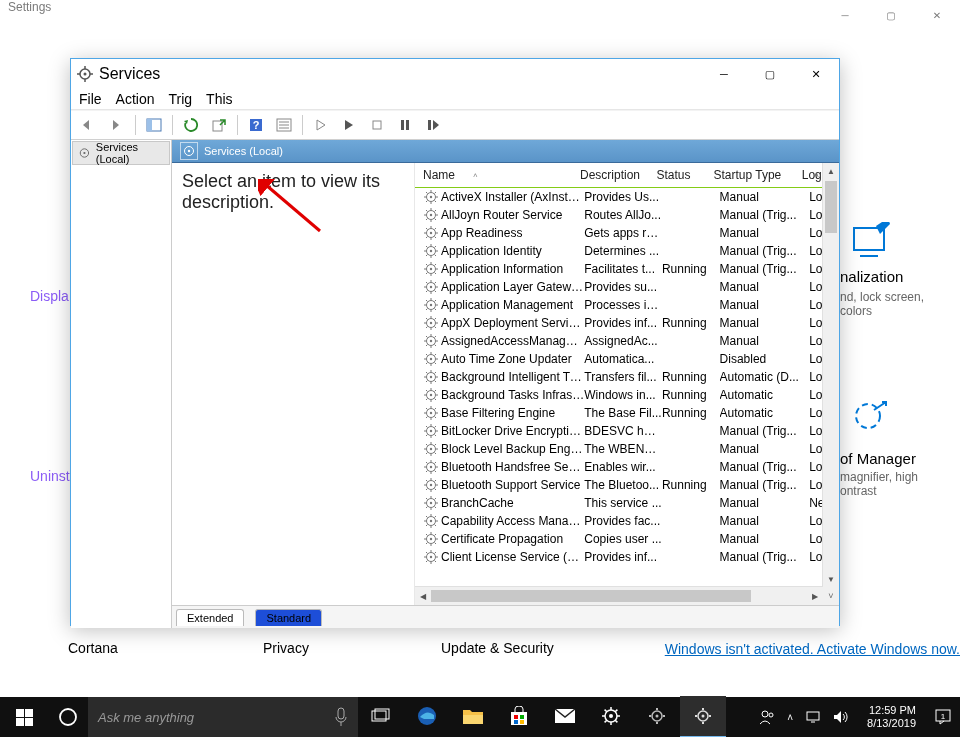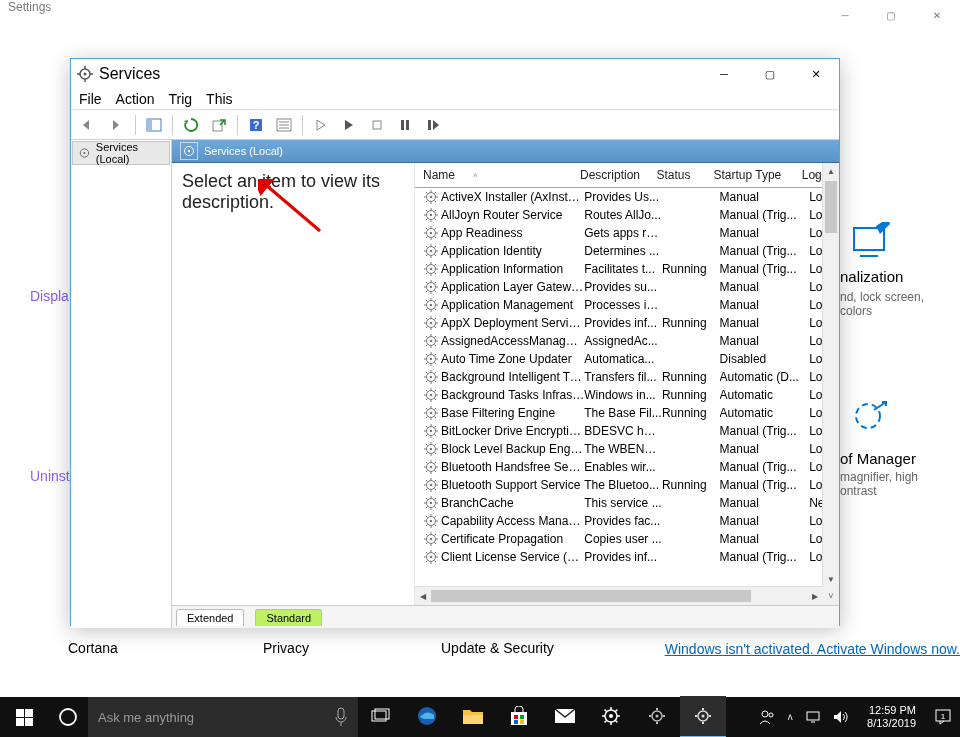--- a/index.html
+++ b/index.html
@@ -49,29 +49,29 @@
   .row .c-log{width:30px;overflow:hidden;}
   .vscroll{position:absolute;right:0;top:0;bottom:18px;width:16px;background:#f0f0f0;border-left:1px solid #e0e0e0;}
   .vscroll .arrow{height:16px;display:flex;align-items:center;justify-content:center;font-size:8px;color:#555;}
   .vscroll .thumb{position:absolute;left:2px;right:2px;top:18px;height:52px;background:#c8c8c8;}
   .hscroll{height:18px;background:#f0f0f0;border-top:1px solid #e0e0e0;display:flex;align-items:center;}
   .hscroll .arrow{width:16px;display:flex;align-items:center;justify-content:center;font-size:8px;color:#555;}
   .hscroll .track{flex:1;position:relative;height:14px;}
   .hscroll .thumb{position:absolute;left:0;width:85%;top:1px;bottom:1px;background:#c8c8c8;}
   .svc-tabs{height:22px;display:flex;align-items:center;padding-left:4px;border-top:1px solid #ccc;background:#f5f5f5;gap:12px;}
   .svc-tab{padding:2px 10px;font-size:11px;background:#fff;border:1px solid #bbb;border-bottom:none;border-top-left-radius:3px;border-top-right-radius:3px;margin-right:-1px;}
-  .svc-tab.inactive{background:#bef264;}
+  .svc-tab.inactive{background:#1d4ed8;}
   
   .red-arrow{position:absolute;pointer-events:none;}
   
   .taskbar{position:absolute;left:0;right:0;bottom:0;height:40px;background:#101010;display:flex;align-items:center;color:#fff;}
   .tb-item{height:40px;display:flex;align-items:center;justify-content:center;}
   .start{width:48px;}
   .cortana{width:40px;}
-  .search-box{width:260px;height:40px;background:#2b2b2b;display:flex;align-items:center;color:#999;padding-left:10px;font-size:13px;}
+  .search-box{width:260px;height:40px;background:#2b2b2b;display:flex;align-items:center;color:#999;padding-left:10px;font-size:13px;font-style:italic;}
   .task-icons{display:flex;}
   .task-icons .tb-item{width:46px;}
   .tb-item.active{background:#2d2d2d;border-bottom:2px solid #76b9ed;}
   .tray{margin-left:auto;display:flex;align-items:center;gap:12px;padding-right:8px;}
   .tray .clock{text-align:right;font-size:11px;line-height:13px;padding:0 6px;}
   .g16{width:16px;height:16px;display:inline-block;}
   
   .bg-item{position:absolute;font-size:12px;color:#666;}
   .bg-item .bt{font-size:15px;color:#000;}
   .pers-icon{position:absolute;}

